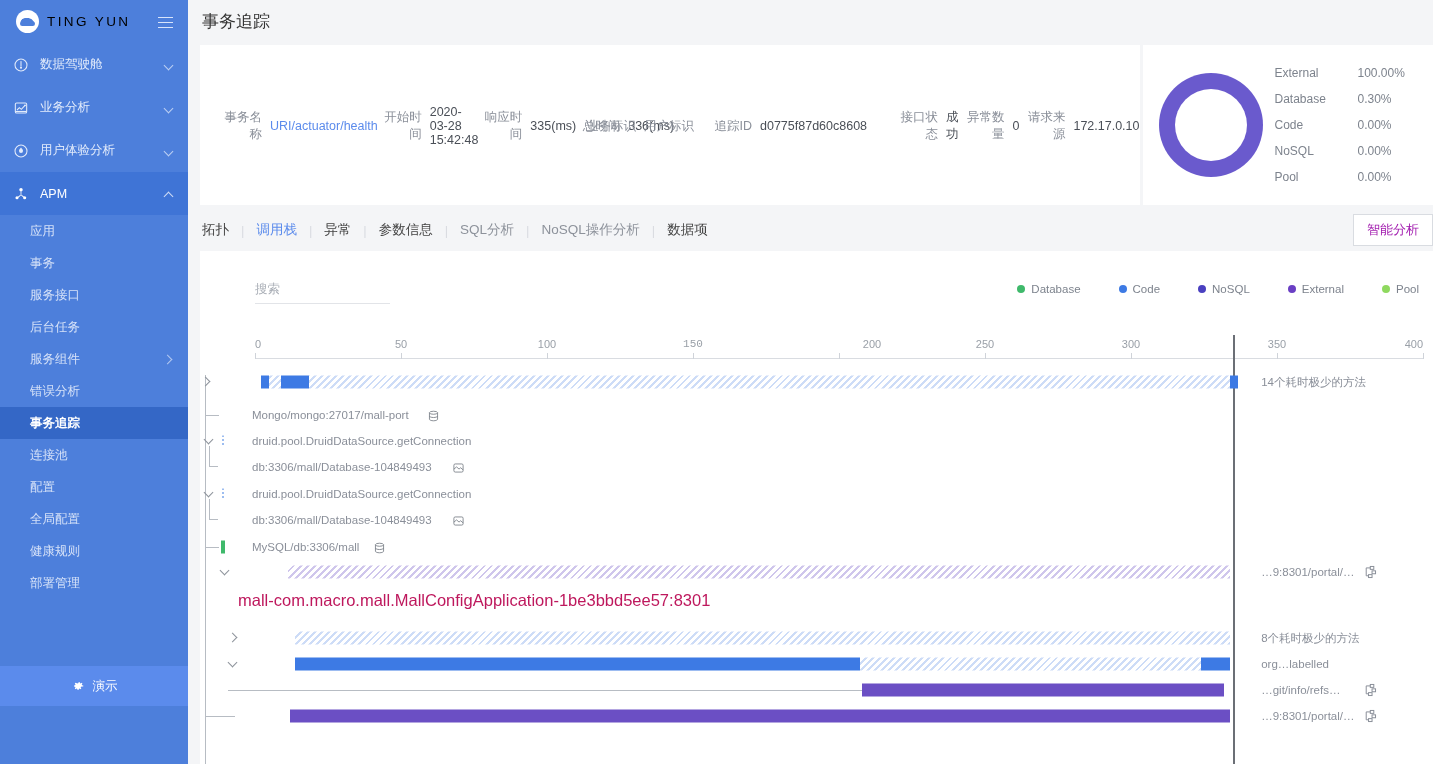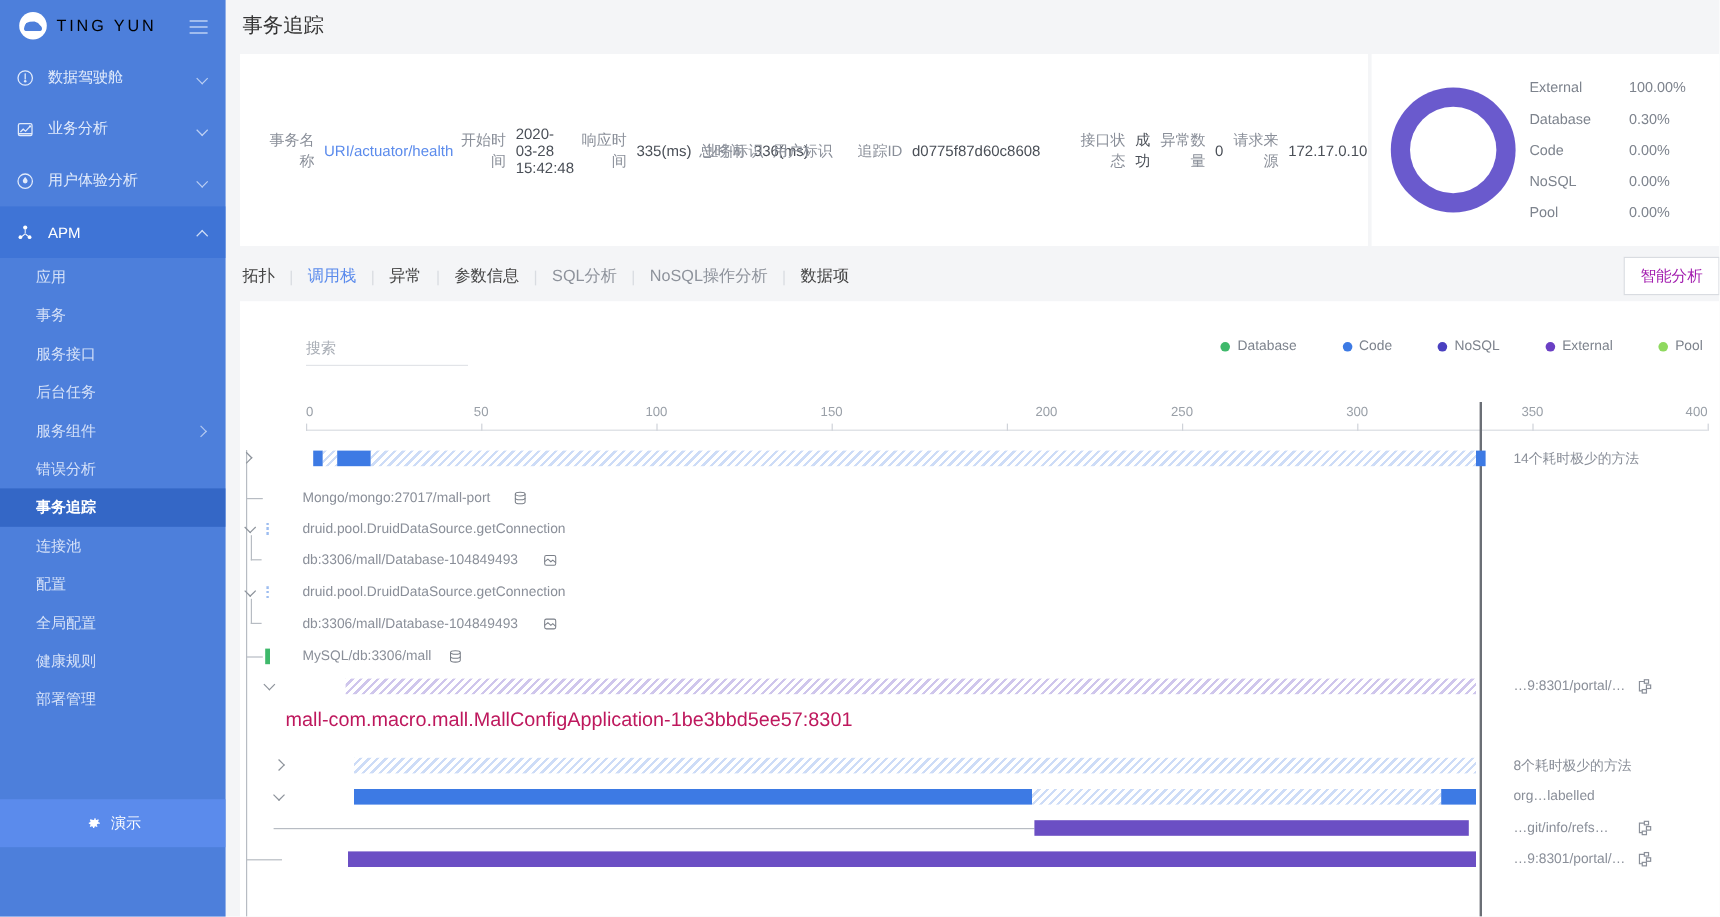--- a/index.html
+++ b/index.html
@@ -159,21 +159,21 @@
 
   
   .panel {
     background:#fff; margin-left:12px; margin-right:0;
     flex:1; position:relative; overflow:hidden;
   }
   .search-wrap { position:absolute; left:55px; top:28px; width:135px; }
   .search-input {
     width:135px; border:none; border-bottom:1px solid #e2e4e8;
     font-size:12.5px; color:#999; padding:4px 0 6px 0; outline:none;
-    font-family:Liberation Serif, serif; background:transparent;
+    font-family:Liberation Mono, monospace; background:transparent;
   }
   .search-input::placeholder{ color:#a9aeb6; }
 
   .legend { position:absolute; right:14px; top:32px; display:flex; gap:38px; }
   .lg { display:flex; align-items:center; gap:6px; font-size:11.5px; color:#7d838d; }
   .lg .dot { width:8px; height:8px; border-radius:50%; display:block; }
 
   
   .axis { position:absolute; left:55px; right:10px; top:84px; height:24px; }
   .axis-line {
@@ -507,21 +507,21 @@
 
     <div class="axis" id="axis">
       <div class="axis-line"></div>
     <div class="tick" style="left: 0%;"></div>
         <div class="tick-label first" style="left: 0%;">0</div>
         <div class="tick" style="left: 12.5%;"></div>
         <div class="tick-label" style="left: 12.5%;">50</div>
         <div class="tick" style="left: 25%;"></div>
         <div class="tick-label" style="left: 25%;">100</div>
         <div class="tick" style="left: 37.5%;"></div>
-        <div class="tick-label" style="left: 37.5%;">150</div>
+        <div class="tick-label" style="left: 37.5%; font-family: Liberation Mono, monospace;">150</div>
         <div class="tick" style="left: 50%;"></div>
         <div class="tick-label" style="left: 50%; margin-left: 33px;">200</div>
         <div class="tick" style="left: 62.5%;"></div>
         <div class="tick-label" style="left: 62.5%;">250</div>
         <div class="tick" style="left: 75%;"></div>
         <div class="tick-label" style="left: 75%;">300</div>
         <div class="tick" style="left: 87.5%;"></div>
         <div class="tick-label" style="left: 87.5%;">350</div>
         <div class="tick" style="left: 100%;"></div>
         <div class="tick-label last" style="left: 100%;">400</div>

